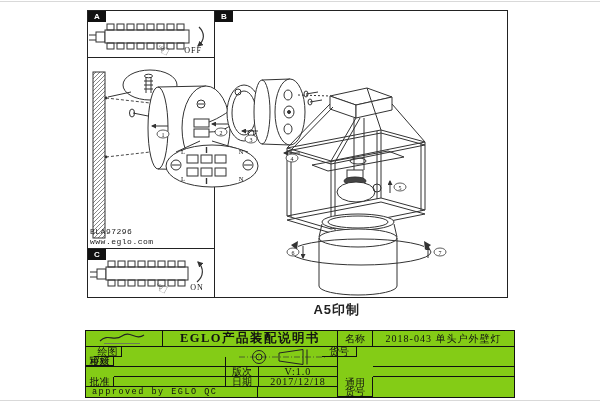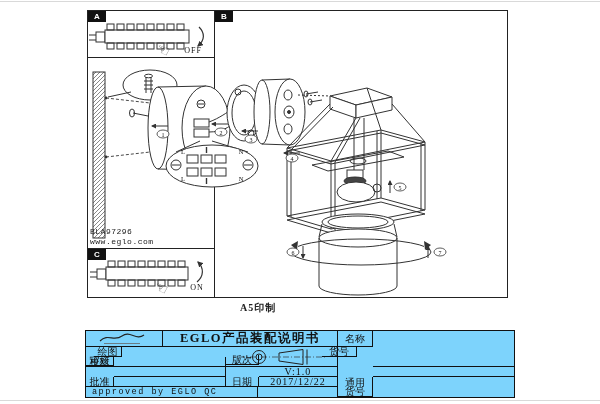--- a/index.html
+++ b/index.html
@@ -5,25 +5,25 @@
   html,body{margin:0;padding:0;background:#fff;}
   body{width:600px;height:404px;position:relative;overflow:hidden;
        font-family:"Liberation Serif","DejaVu Serif",serif;color:#111;}
   .scan-edge{position:absolute;left:0;width:600px;height:1px;background:#d9d9d9;}
   
   .panel{position:absolute;border:1px solid #222;background:transparent;box-sizing:border-box;}
   .tab{position:absolute;background:#111;color:#fff;font-family:"Liberation Sans",sans-serif;
        font-size:8px;font-weight:bold;width:18px;height:11px;line-height:11px;text-align:center;}
   .vline{position:absolute;width:1px;background:#222;}
   #drawing-svg{position:absolute;left:0;top:0;}
-  .print-note{position:absolute;left:240px;top:301px;width:120px;text-align:left;
-       font-family:Liberation Serif, serif;font-size:10px;font-weight:bold;letter-spacing:1px;color:#222;}
+  .print-note{position:absolute;left:240px;top:301px;width:120px;text-align:right;
+       font-family:Liberation Sans, sans-serif;font-size:13px;font-weight:bold;letter-spacing:1px;color:#222;}
   
   #title-block{position:absolute;left:85px;top:330px;width:428px;height:66px;
-       border:1px solid #111;box-sizing:content-box;background:#7dd3fc;}
+       border:1px solid #111;box-sizing:content-box;background:#84cc16;}
   .cell{position:absolute;box-sizing:border-box;border-right:1px solid #111;border-bottom:1px solid #111;
        display:flex;align-items:center;justify-content:center;overflow:hidden;
        font-size:10px;line-height:9px;color:#111;}
   .cell.no-r{border-right:none;}
   .cell.no-b{border-bottom:none;text-align:center;}
   .cell.la{justify-content:flex-start;padding-left:6px;}
   .title-cell{font-size:12.5px;font-weight:bold;letter-spacing:1.5px;}
   .approved-cell{font-family:"Liberation Mono",monospace;font-size:8.5px;letter-spacing:1.5px;}
   .two-line{text-align:center;margin-top:20px;}
   .val{letter-spacing:1px;}
@@ -331,27 +331,28 @@
   <div class="cell" style="left:140px;top:16px;width:112px;height:20px">
     <svg width="90" height="18" viewBox="0 0 90 18">
       <line x1="2" y1="9" x2="88" y2="9" stroke="#333" stroke-width="0.7" stroke-dasharray="6,2,1,2"></line>
       <circle cx="22" cy="9" r="6.5" stroke="#222" fill="none"></circle>
       <circle cx="22" cy="9" r="3" stroke="#222" fill="none"></circle>
       <path d="M42,5 L66,1.5 L66,16.5 L42,13 Z" stroke="#222" fill="none"></path>
       <line x1="70" y1="1.5" x2="70" y2="16.5" stroke="#222"></line>
     </svg>
   </div>
 
-  <div class="cell" style="left:140px;top:24px;width:33px;height:10px">版次</div>
+  <div class="cell" style="left:140px;top:36px;width:33px;height:10px">版次</div>
   <div class="cell val" style="left:173px;top:36px;width:79px;height:10px">V:1.0</div>
   <div class="cell" style="left:140px;top:46px;width:33px;height:10px">日期</div>
-  <div class="cell val" style="left:173px;top:46px;width:79px;height:10px">2017/12/22</div>
+  <div class="cell val" style="left:173px;top:46px;width:79px;height:10px">2017/12/18</div>
 
   <div class="cell la approved-cell no-b" style="left:0;top:56px;width:172px;height:10px">approved by EGLO QC</div>
   <div class="cell no-b" style="left:172px;top:56px;width:80px;height:10px"></div>
 
   <div class="cell" style="left:252px;top:0;width:35px;height:16px">名称</div>
+  <div class="cell no-r val" style="left:287px;top:0;width:141px;height:16px">2018-043 单头户外壁灯</div>
   <div class="cell" style="left:236px;top:16px;width:35px;height:10px">货号</div>
   <div class="cell two-line" style="left:252px;top:26px;width:35px;height:20px;padding:0 7px">通用货号</div>
   <div class="cell no-r" style="left:287px;top:26px;width:141px;height:10px"></div>
   <div class="cell no-r" style="left:287px;top:36px;width:141px;height:10px"></div>
   <div class="cell no-r no-b" style="left:252px;top:46px;width:176px;height:20px"></div>
 </div>
 
 </body></html>

